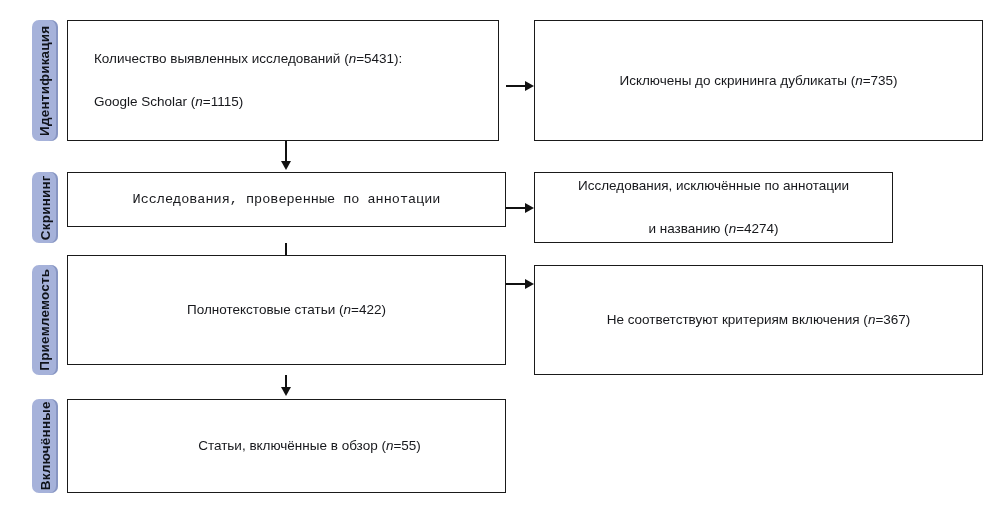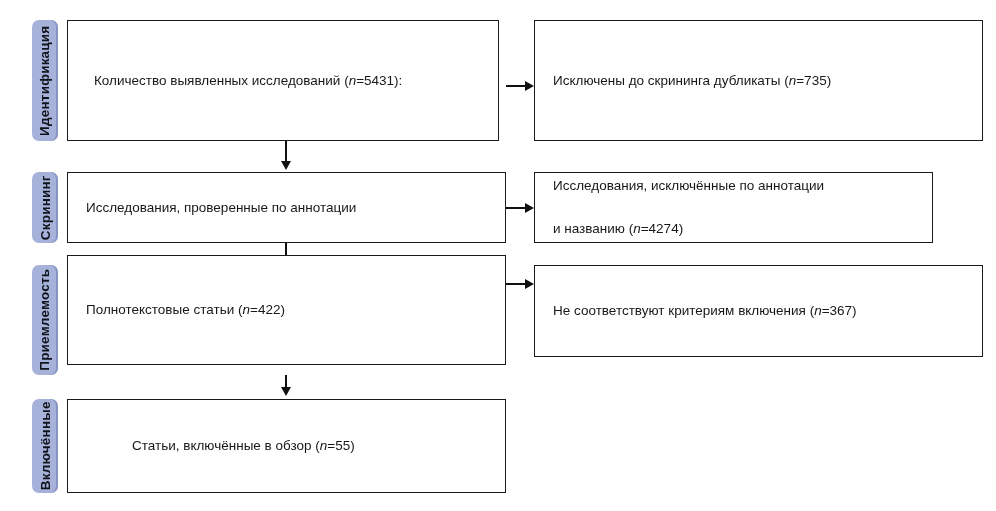--- a/index.html
+++ b/index.html
@@ -53,20 +53,21 @@
     font-size: 13.5px;
     color: #17181c;
     line-height: 1.62;
     white-space: pre-line;
   }
   .box-text.left {
     text-align: left;
     padding: 0 16px 0 26px;
   }
   .box-text.center {
+    text-align: center;
     padding: 0 18px;
   }
   .box-text i {
     font-style: italic;
   }
 
   
   .conn-v {
     position: absolute;
     width: 1.6px;
@@ -111,57 +112,58 @@
     <span class="chip-text">Приемлемость</span>
   </div>
 
   <div class="stage-chip" style="left:32px; top:399px; height:94px;">
     <span class="chip-text">Включённые</span>
   </div>
 
   <div class="flow-box" style="left:67px; top:20px; width:432px; height:121px;">
     <div class="box-text left">
       <div>Количество выявленных исследований (<i>n</i>=5431):</div>
+      <div>Google Scholar (<i>n</i>=1115)</div>
     </div>
   </div>
 
   <div class="flow-box" style="left:534px; top:20px; width:449px; height:121px;">
     <div class="box-text center">Исключены до скрининга дубликаты (<i>n</i>=735)</div>
   </div>
 
   <div class="conn-h" style="left:506px; top:85px; width:21px;"></div>
   <div class="arrow-right" style="left:525px; top:80.5px;"></div>
 
   <div class="conn-v" style="left:285px; top:141px; height:22px;"></div>
   <div class="arrow-down" style="left:280.8px; top:161px;"></div>
 
-  <div class="flow-box" style="left:67px; top:172px; width:439px; height:71px;">
+  <div class="flow-box" style="left:67px; top:172px; width:439px; height:55px;font-family:Liberation Mono, monospace;">
     <div class="box-text center">
       <div>Исследования, проверенные по аннотации</div>
     </div>
   </div>
 
-  <div class="flow-box" style="left:534px; top:172px; width:399px; height:71px;">
+  <div class="flow-box" style="left:534px; top:172px; width:359px; height:71px;">
     <div class="box-text center">
       <div>Исследования, исключённые по аннотации</div>
       <div>и названию (<i>n</i>=4274)</div>
     </div>
   </div>
 
   <div class="conn-h" style="left:506px; top:207px; width:21px;"></div>
   <div class="arrow-right" style="left:525px; top:202.5px;"></div>
 
   <div class="conn-v" style="left:285px; top:243px; height:14px;"></div>
   <div class="arrow-down" style="left:280.8px; top:255px;"></div>
 
   <div class="flow-box" style="left:67px; top:255px; width:439px; height:110px;">
     <div class="box-text center">Полнотекстовые статьи (<i>n</i>=422)</div>
   </div>
 
-  <div class="flow-box" style="left:534px; top:265px; width:449px; height:92px;">
+  <div class="flow-box" style="left:534px; top:265px; width:449px; height:110px;">
     <div class="box-text center">Не соответствуют критериям включения (<i>n</i>=367)</div>
   </div>
 
   <div class="conn-h" style="left:506px; top:283px; width:21px;"></div>
   <div class="arrow-right" style="left:525px; top:278.5px;"></div>
 
   <div class="conn-v" style="left:285px; top:375px; height:14px;"></div>
   <div class="arrow-down" style="left:280.8px; top:387px;"></div>
 
   <div class="flow-box" style="left:67px; top:399px; width:439px; height:94px;padding-left:46px;">

